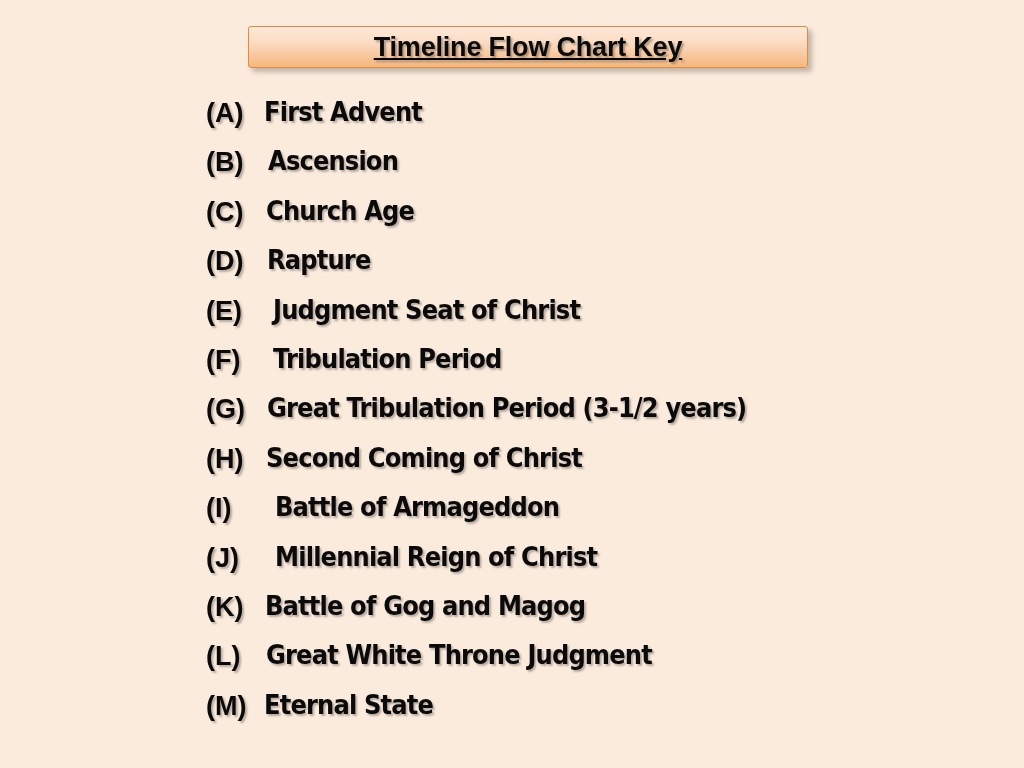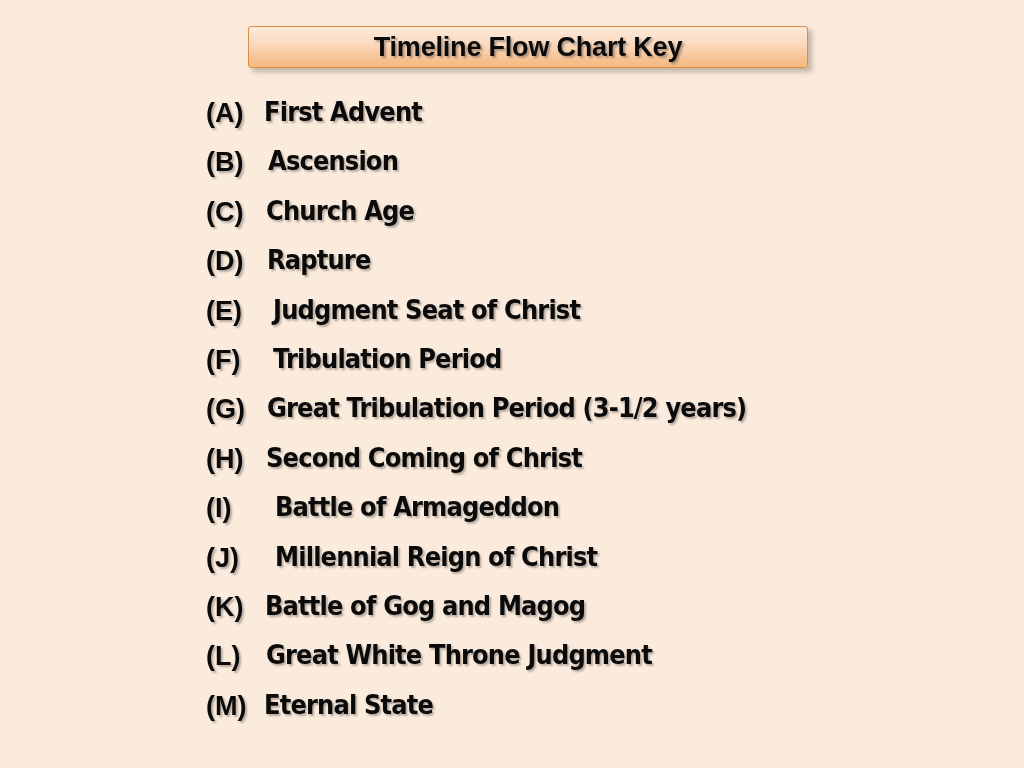--- a/index.html
+++ b/index.html
@@ -33,20 +33,21 @@
     width: 560px;
     height: 42px;
     box-sizing: border-box;
     border: 1px solid #e08b43;
     border-radius: 3px;
     background: linear-gradient(to bottom, #fde9da 0%, #fbdcc3 38%, #f8c79c 72%, #f5b87c 100%);
     box-shadow: 4px 4px 5px rgba(120, 105, 95, 0.42);
     display: flex;
     align-items: center;
     justify-content: center;
+    text-decoration: underline;
   }
   #title-text {
     font-family: "Liberation Sans", sans-serif;
     font-weight: bold;
     font-size: 27px;
     line-height: 1;
     color: #0a0a0a;
     letter-spacing: -0.2px;
     text-shadow: 2px 2px 2px rgba(110, 100, 95, 0.55);
     white-space: nowrap;

